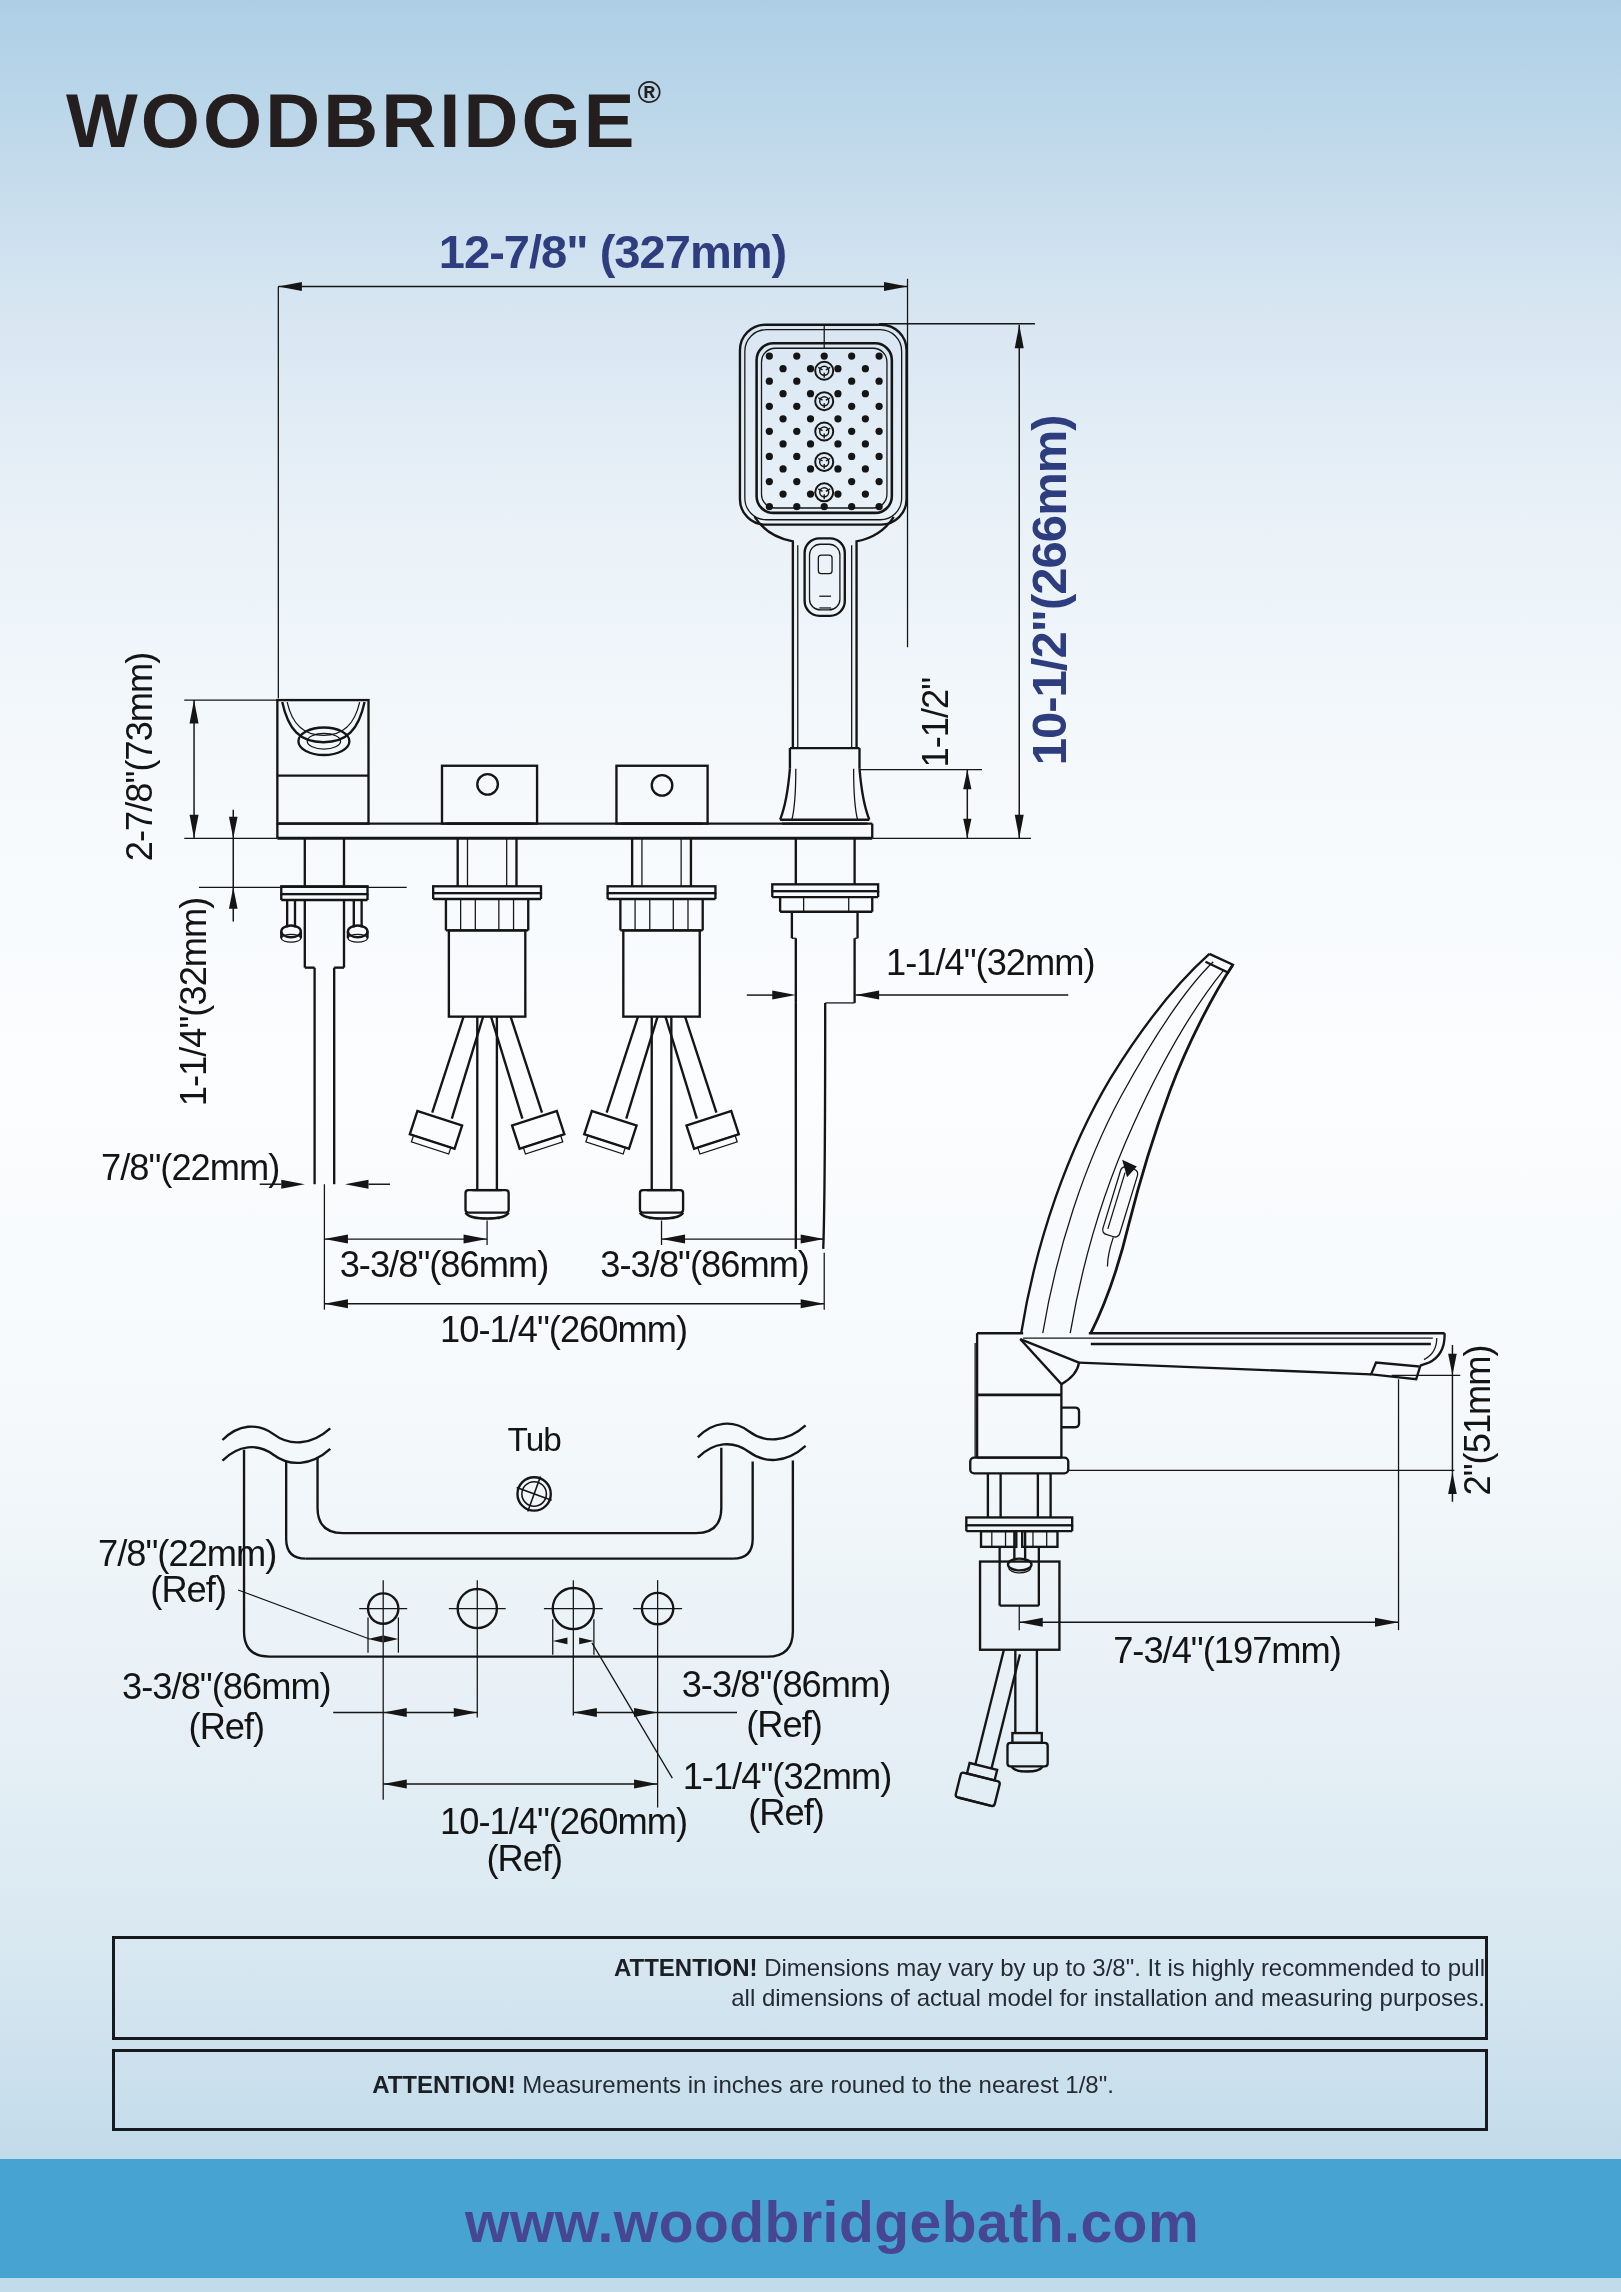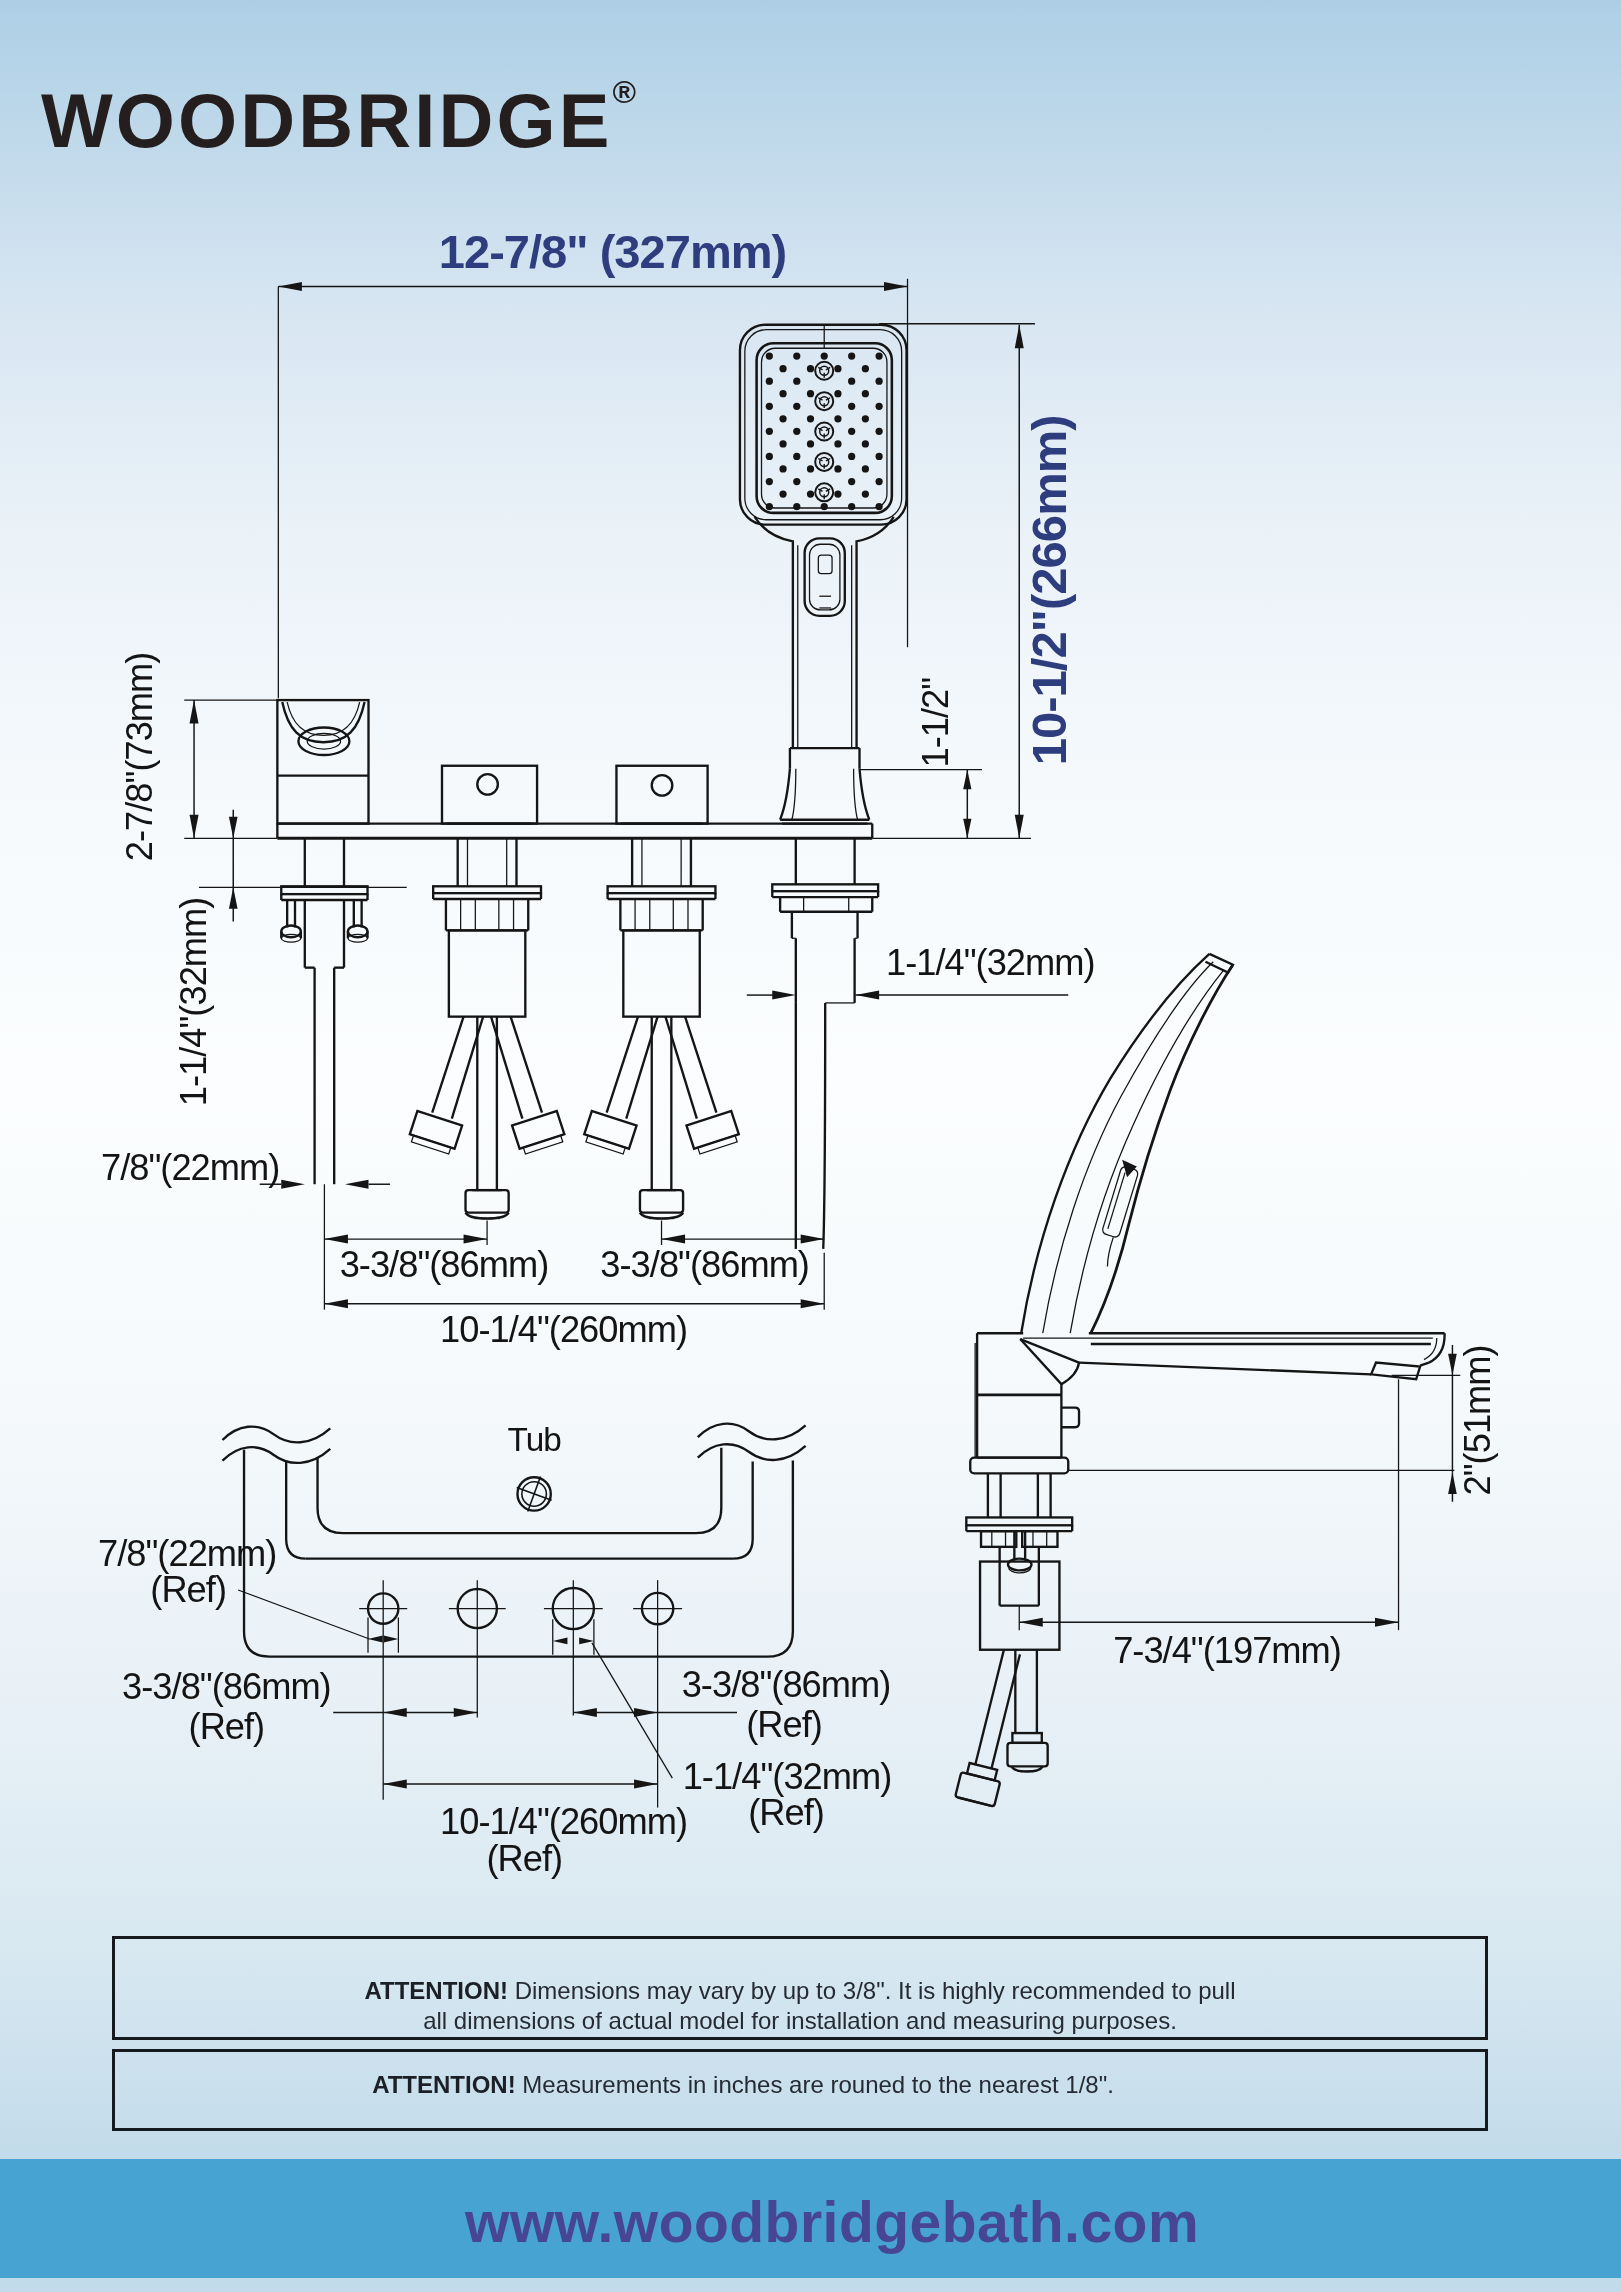--- a/index.html
+++ b/index.html
@@ -5,27 +5,27 @@
   html,body{margin:0;padding:0;}
   #page{position:relative;width:1621px;height:2293px;overflow:hidden;
     font-family:"Liberation Sans",sans-serif;
     background:linear-gradient(180deg,
       #adcfe6 0px, #c2daeb 157px, #d8e6f2 314px, #eaf2f8 529px,
       #f5f9fc 774px, #fbfdfe 1078px, #f5f9fb 1411px, #e7f0f6 1715px,
       #d8e8f1 1950px, #c2dbea 2159px);}
   #footer{position:absolute;left:0;top:2159px;width:1621px;height:119px;background:#47a3d1;}
   #footer .url{position:absolute;left:0;top:30px;width:1621px;text-align:center;
     font-size:57px;font-weight:bold;color:#474692;letter-spacing:0.5px;padding-left:21.6px;}
-  #logo{position:absolute;left:41px;top:77px;color:#241f1e;font-weight:bold;
+  #logo{position:absolute;left:66px;top:77px;color:#241f1e;font-weight:bold;
     font-size:76px;letter-spacing:3.1px;white-space:nowrap;}
   #logo .reg{font-size:32px;vertical-align:baseline;position:relative;top:-44px;letter-spacing:0;}
   .attn{position:absolute;left:112px;width:1370px;border:3.9px solid #16191d;
     color:#262b33;font-size:24px;letter-spacing:0px;text-align:center;}
   #attn1{top:1936px;height:98px;}
-  #attn1 .t{margin-top:37px;line-height:30px;}
+  #attn1 .t{margin-top:14px;line-height:30px;text-align:right;}
   #attn2{top:2049px;height:76px;}
   #attn2 .t{margin-top:18px;line-height:30px;padding-right:114px;}
   .attn b{color:#1c2026;}
   svg text{font-family:"Liberation Sans",sans-serif;}
 </style>
 </head>
 <body>
 <div id="page">
   <div id="logo">WOODBRIDGE<span class="reg">®</span></div>
 

